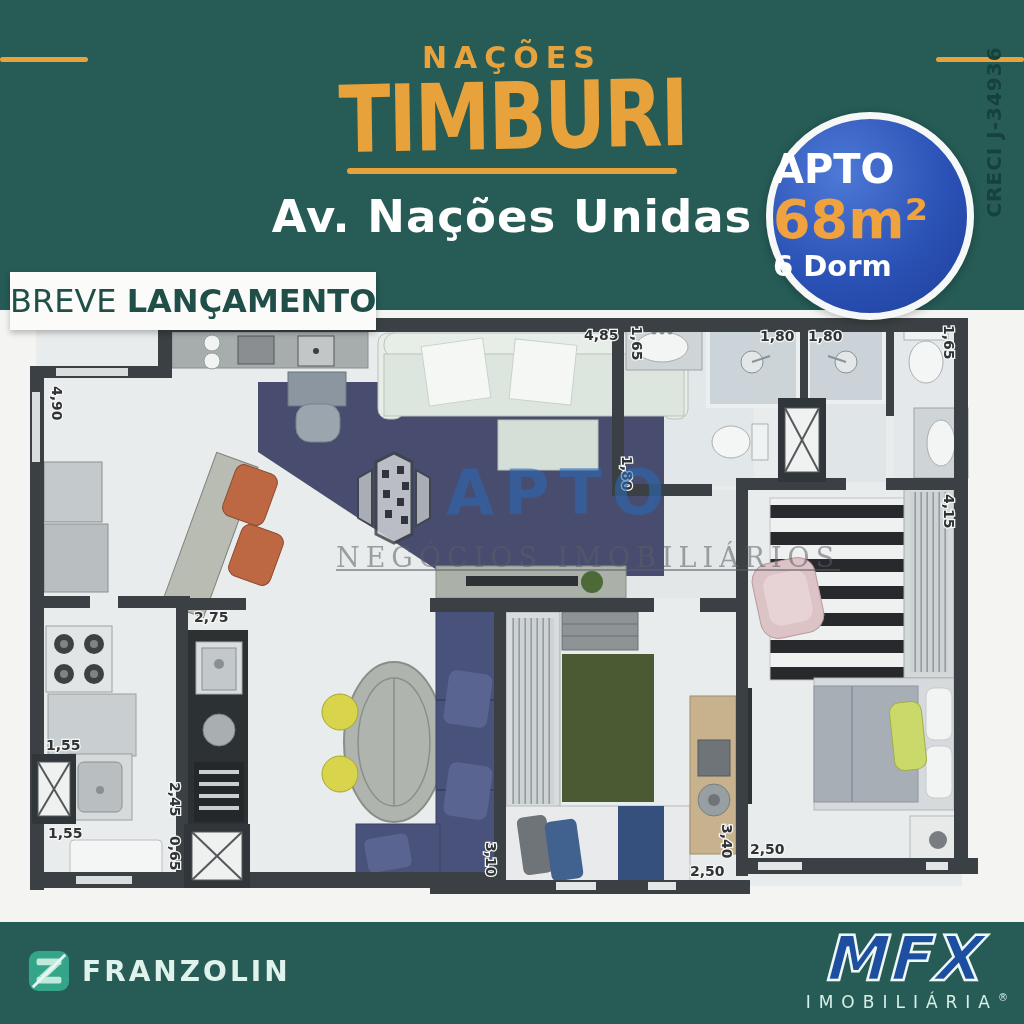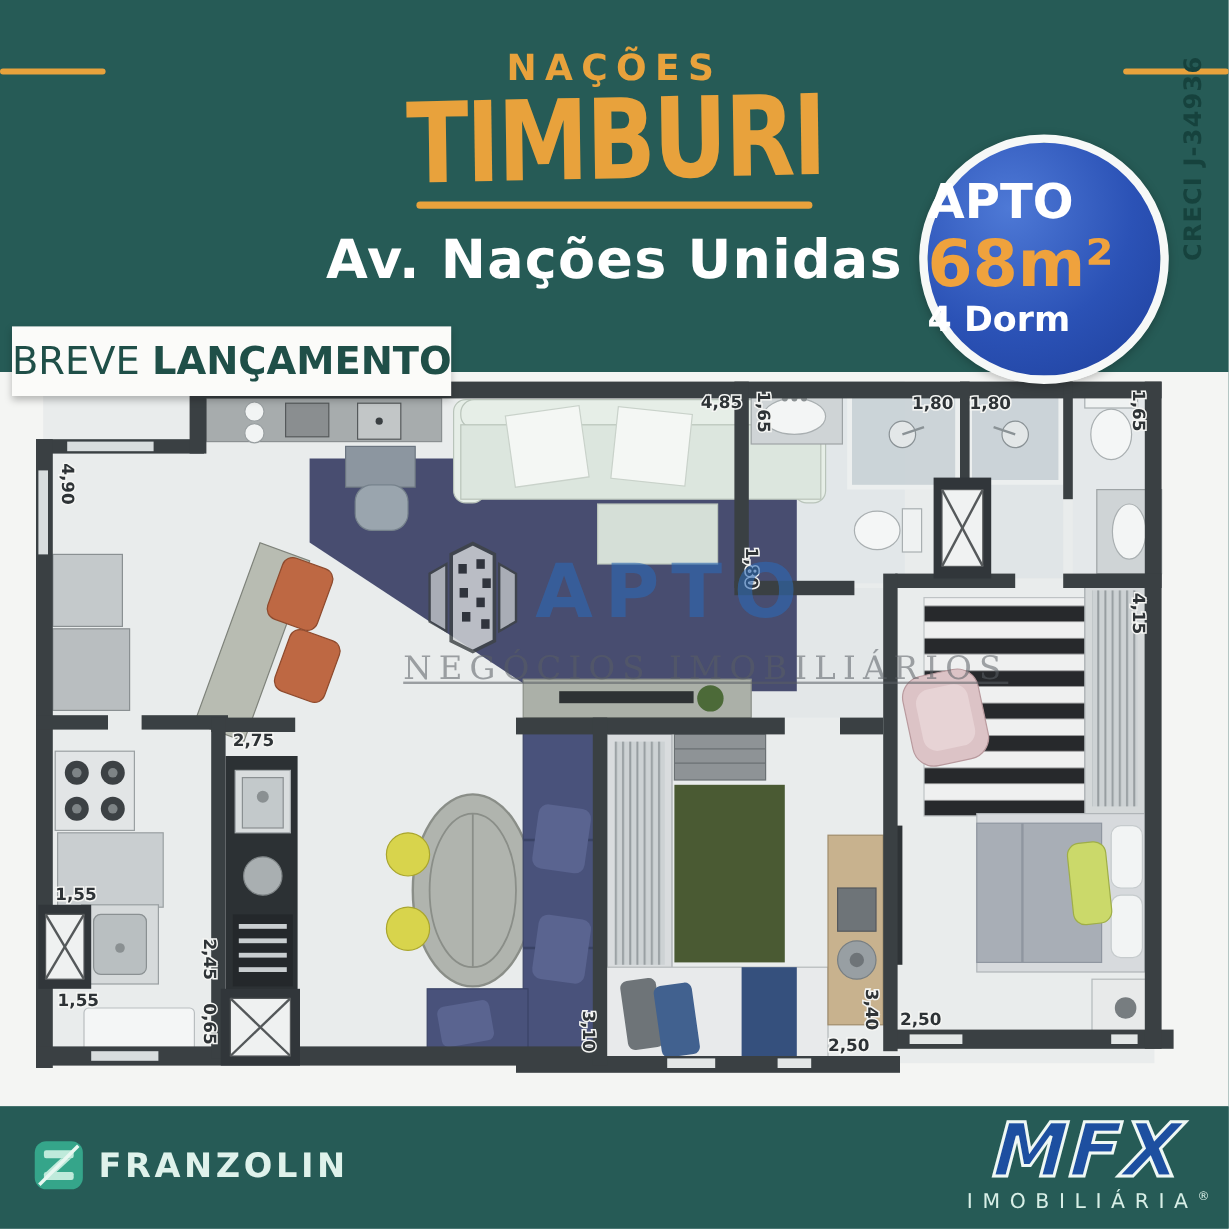--- a/index.html
+++ b/index.html
@@ -71,21 +71,21 @@
       <div class="brand-top">NAÇÕES</div>
       <div class="brand-line"></div>
     </div>
     <div class="brand-main">TIMBURI</div>
     <div class="brand-underline"></div>
     <div class="address">Av. Nações Unidas</div>
     <div class="creci">CRECI J-34936</div>
     <div class="badge">
       <div class="badge-apto">APTO</div>
       <div class="badge-area">68m²</div>
-      <div class="badge-dorm">4 Dorm</div>
+      <div class="badge-dorm">6 Dorm</div>
     </div>
   </div>
 
   <div class="launch-banner"><span class="launch-light">BREVE </span><span class="launch-bold">LANÇAMENTO</span></div>
 
   <div class="plan-area">
     <svg class="plan-svg" width="1024" height="612" viewBox="0 310 1024 612">
       <defs>
         <pattern id="rugStripe" x="770" y="498" width="10" height="27" patternUnits="userSpaceOnUse">
           <rect width="10" height="27" fill="#EFF0F0"></rect>

